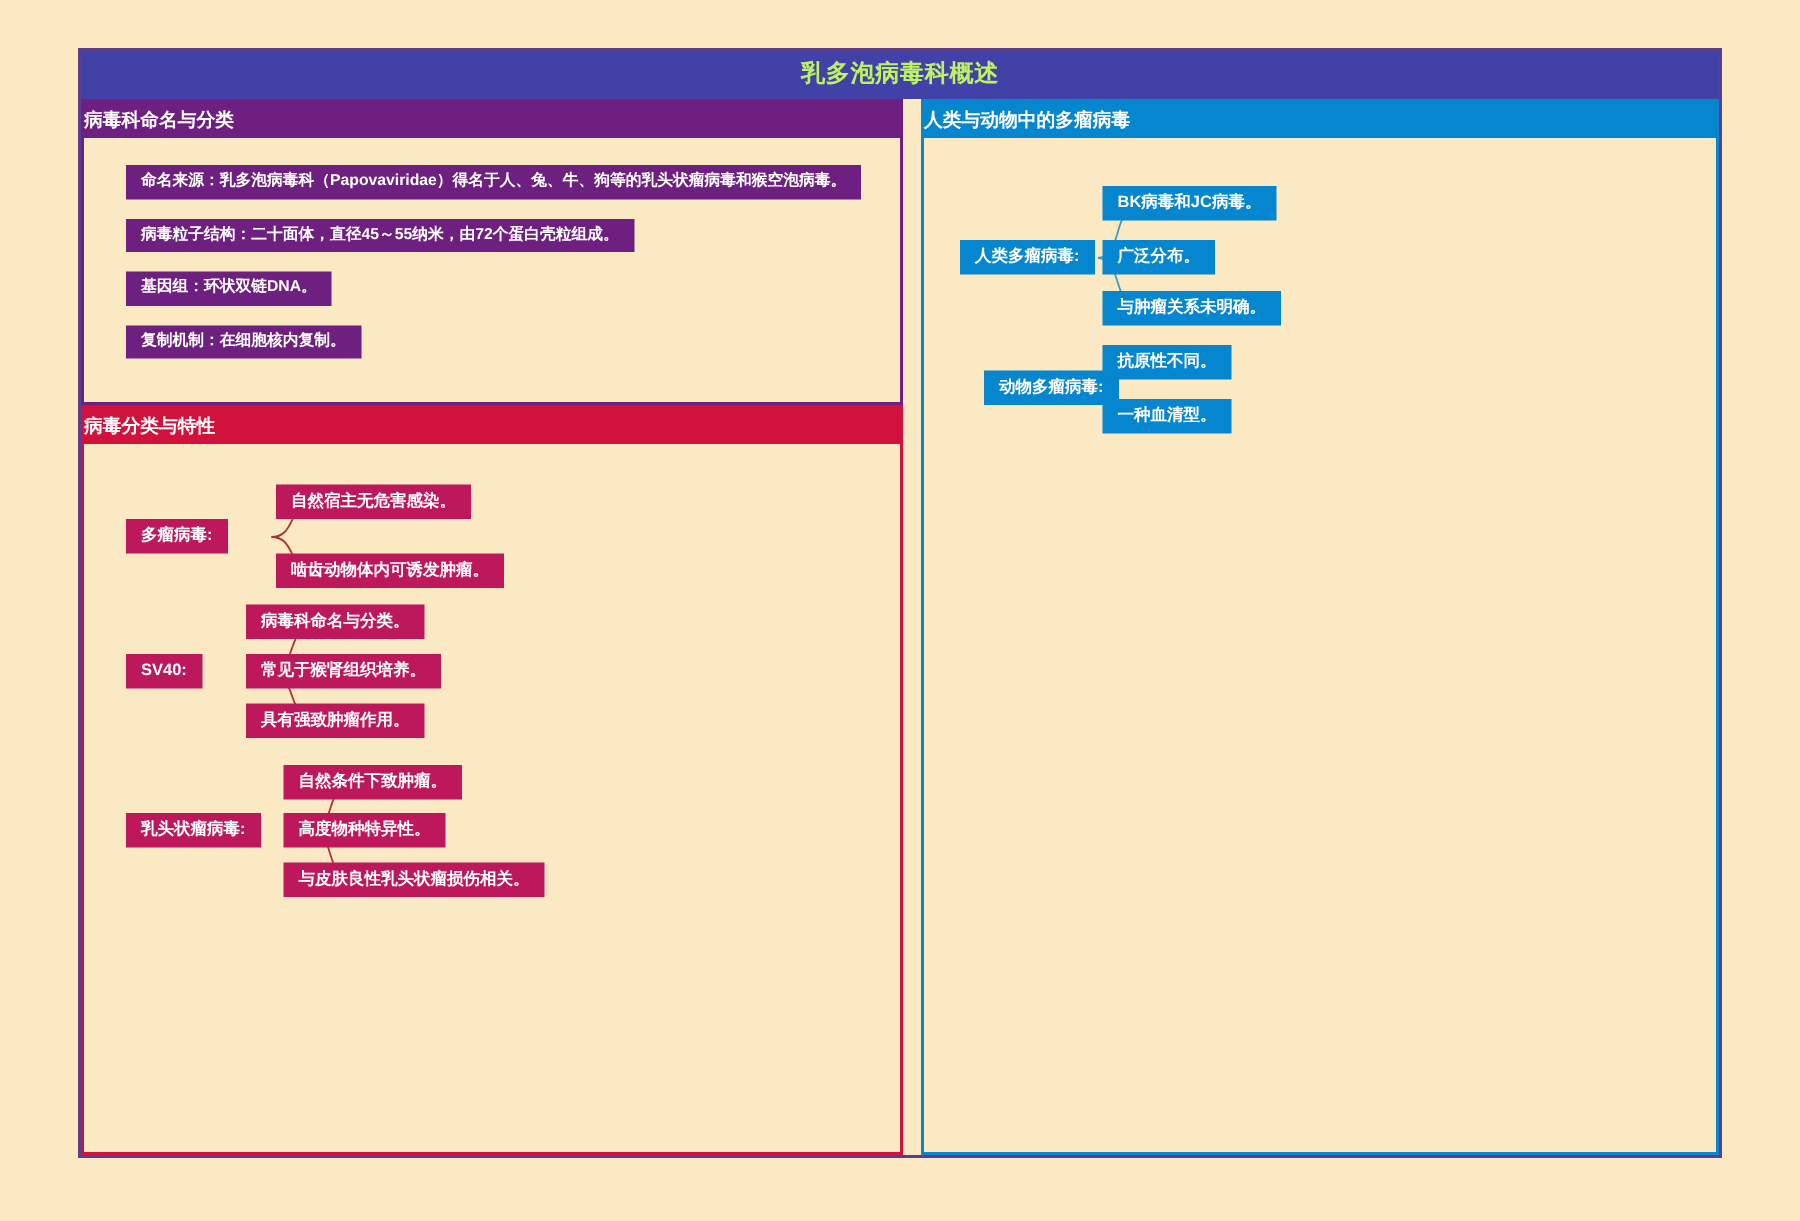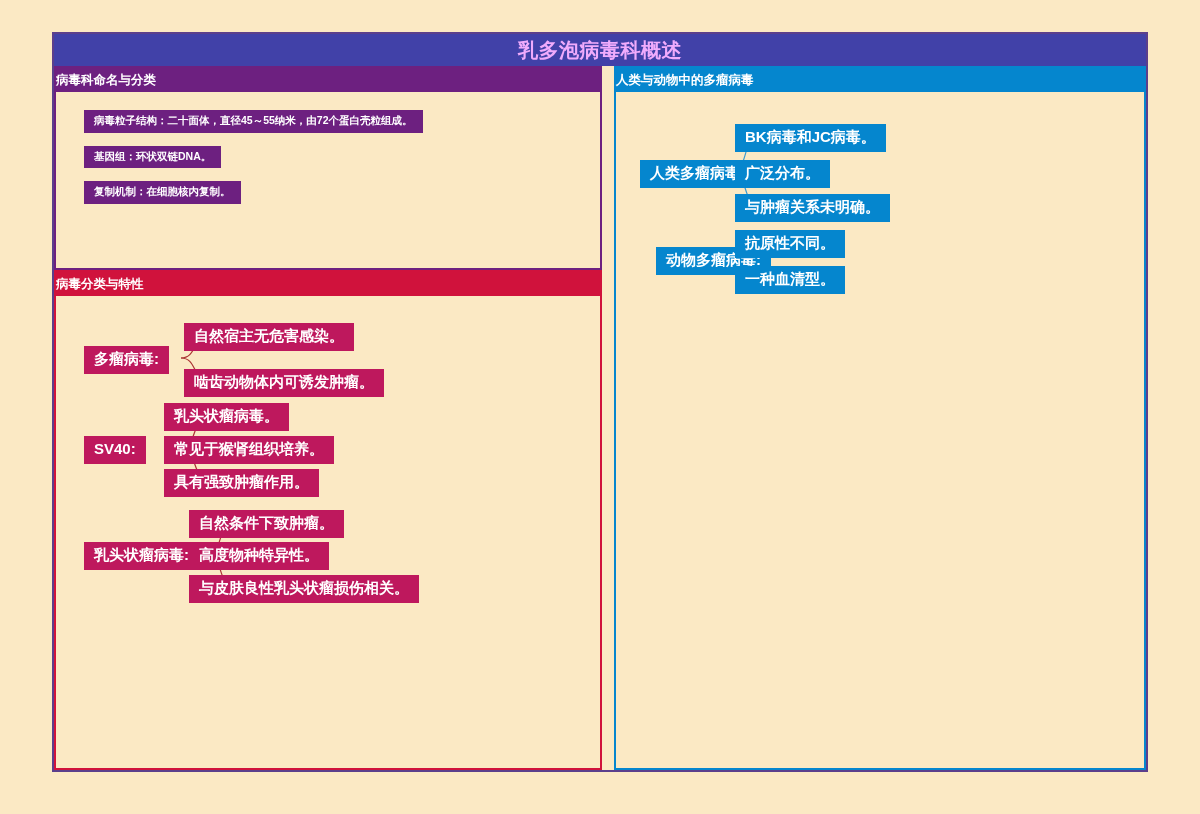--- a/index.html
+++ b/index.html
@@ -24,22 +24,22 @@
     border: 2px solid #5b3f8c;
     box-sizing: border-box;
     background: #fbe9c4;
   }
 
   .map-title {
     height: 32px;
     line-height: 32px;
     text-align: center;
     background: #4141a8;
-    color: #f0abfc;
-    font-size: 20px;
+    color: #bef264;
+    font-size: 16px;
     font-weight: bold;
     letter-spacing: .5px;
   }
 
   .columns {
     display: flex;
     align-items: stretch;
     height: calc(100% - 32px);
     box-sizing: border-box;
   }
@@ -98,21 +98,21 @@
   }
   .chip-purple { background: #6d2080; }
   .chip-orange { background: #fba335; }
 
   
   .branch-area { position: relative; }
 
   .node {
     position: absolute;
     color: #ffffff;
-    font-size: 15px;
+    font-size: 11px;
     font-weight: bold;
     padding: 5px 10px 6px 10px;
     white-space: nowrap;
     line-height: 1.1;
     box-sizing: border-box;
   }
   .node-crimson { background: #be185d; }
   .node-blue { background: #0586ce; }
 
   .curves {
@@ -135,20 +135,23 @@
 
   <div class="columns">
 
     <div class="col-left">
 
       <div class="section sec-purple" style="height:204px;">
         <div class="sec-head">病毒科命名与分类</div>
         <div class="sec-body">
           <div class="chip-list">
             <div class="chip-row">
+              <span class="chip chip-purple">命名来源：乳多泡病毒科（Papovaviridae）得名于人、兔、牛、狗等的乳头状瘤病毒和猴空泡病毒。</span>
+            </div>
+            <div class="chip-row">
               <span class="chip chip-purple">病毒粒子结构：二十面体，直径45～55纳米，由72个蛋白壳粒组成。</span>
             </div>
             <div class="chip-row">
               <span class="chip chip-purple">基因组：环状双链DNA。</span>
             </div>
             <div class="chip-row">
               <span class="chip chip-purple">复制机制：在细胞核内复制。</span>
             </div>
           </div>
         </div>
@@ -171,21 +174,21 @@
             <path class="curve-crimson" d="M152,258 C168,258 160,226 180,226"></path>
             <path class="curve-crimson" d="M152,258 L180,258"></path>
             <path class="curve-crimson" d="M152,258 C168,258 160,291 180,291"></path>
           </svg>
 
           <div class="node node-crimson" style="left:28px; top:50px;">多瘤病毒:</div>
           <div class="node node-crimson" style="left:128px; top:27px;">自然宿主无危害感染。</div>
           <div class="node node-crimson" style="left:128px; top:73px;">啮齿动物体内可诱发肿瘤。</div>
 
           <div class="node node-crimson" style="left:28px; top:140px;">SV40:</div>
-          <div class="node node-crimson" style="left:108px; top:107px;">乳头状瘤病毒。</div>
+          <div class="node node-crimson" style="left:108px; top:107px;">病毒科命名与分类。</div>
           <div class="node node-crimson" style="left:108px; top:140px;">常见于猴肾组织培养。</div>
           <div class="node node-crimson" style="left:108px; top:173px;">具有强致肿瘤作用。</div>
 
           <div class="node node-crimson" style="left:28px; top:246px;">乳头状瘤病毒:</div>
           <div class="node node-crimson" style="left:133px; top:214px;">自然条件下致肿瘤。</div>
           <div class="node node-crimson" style="left:133px; top:246px;padding-left:10px;">高度物种特异性。</div>
           <div class="node node-crimson" style="left:133px; top:279px;">与皮肤良性乳头状瘤损伤相关。</div>
 
         </div>
       </div>

